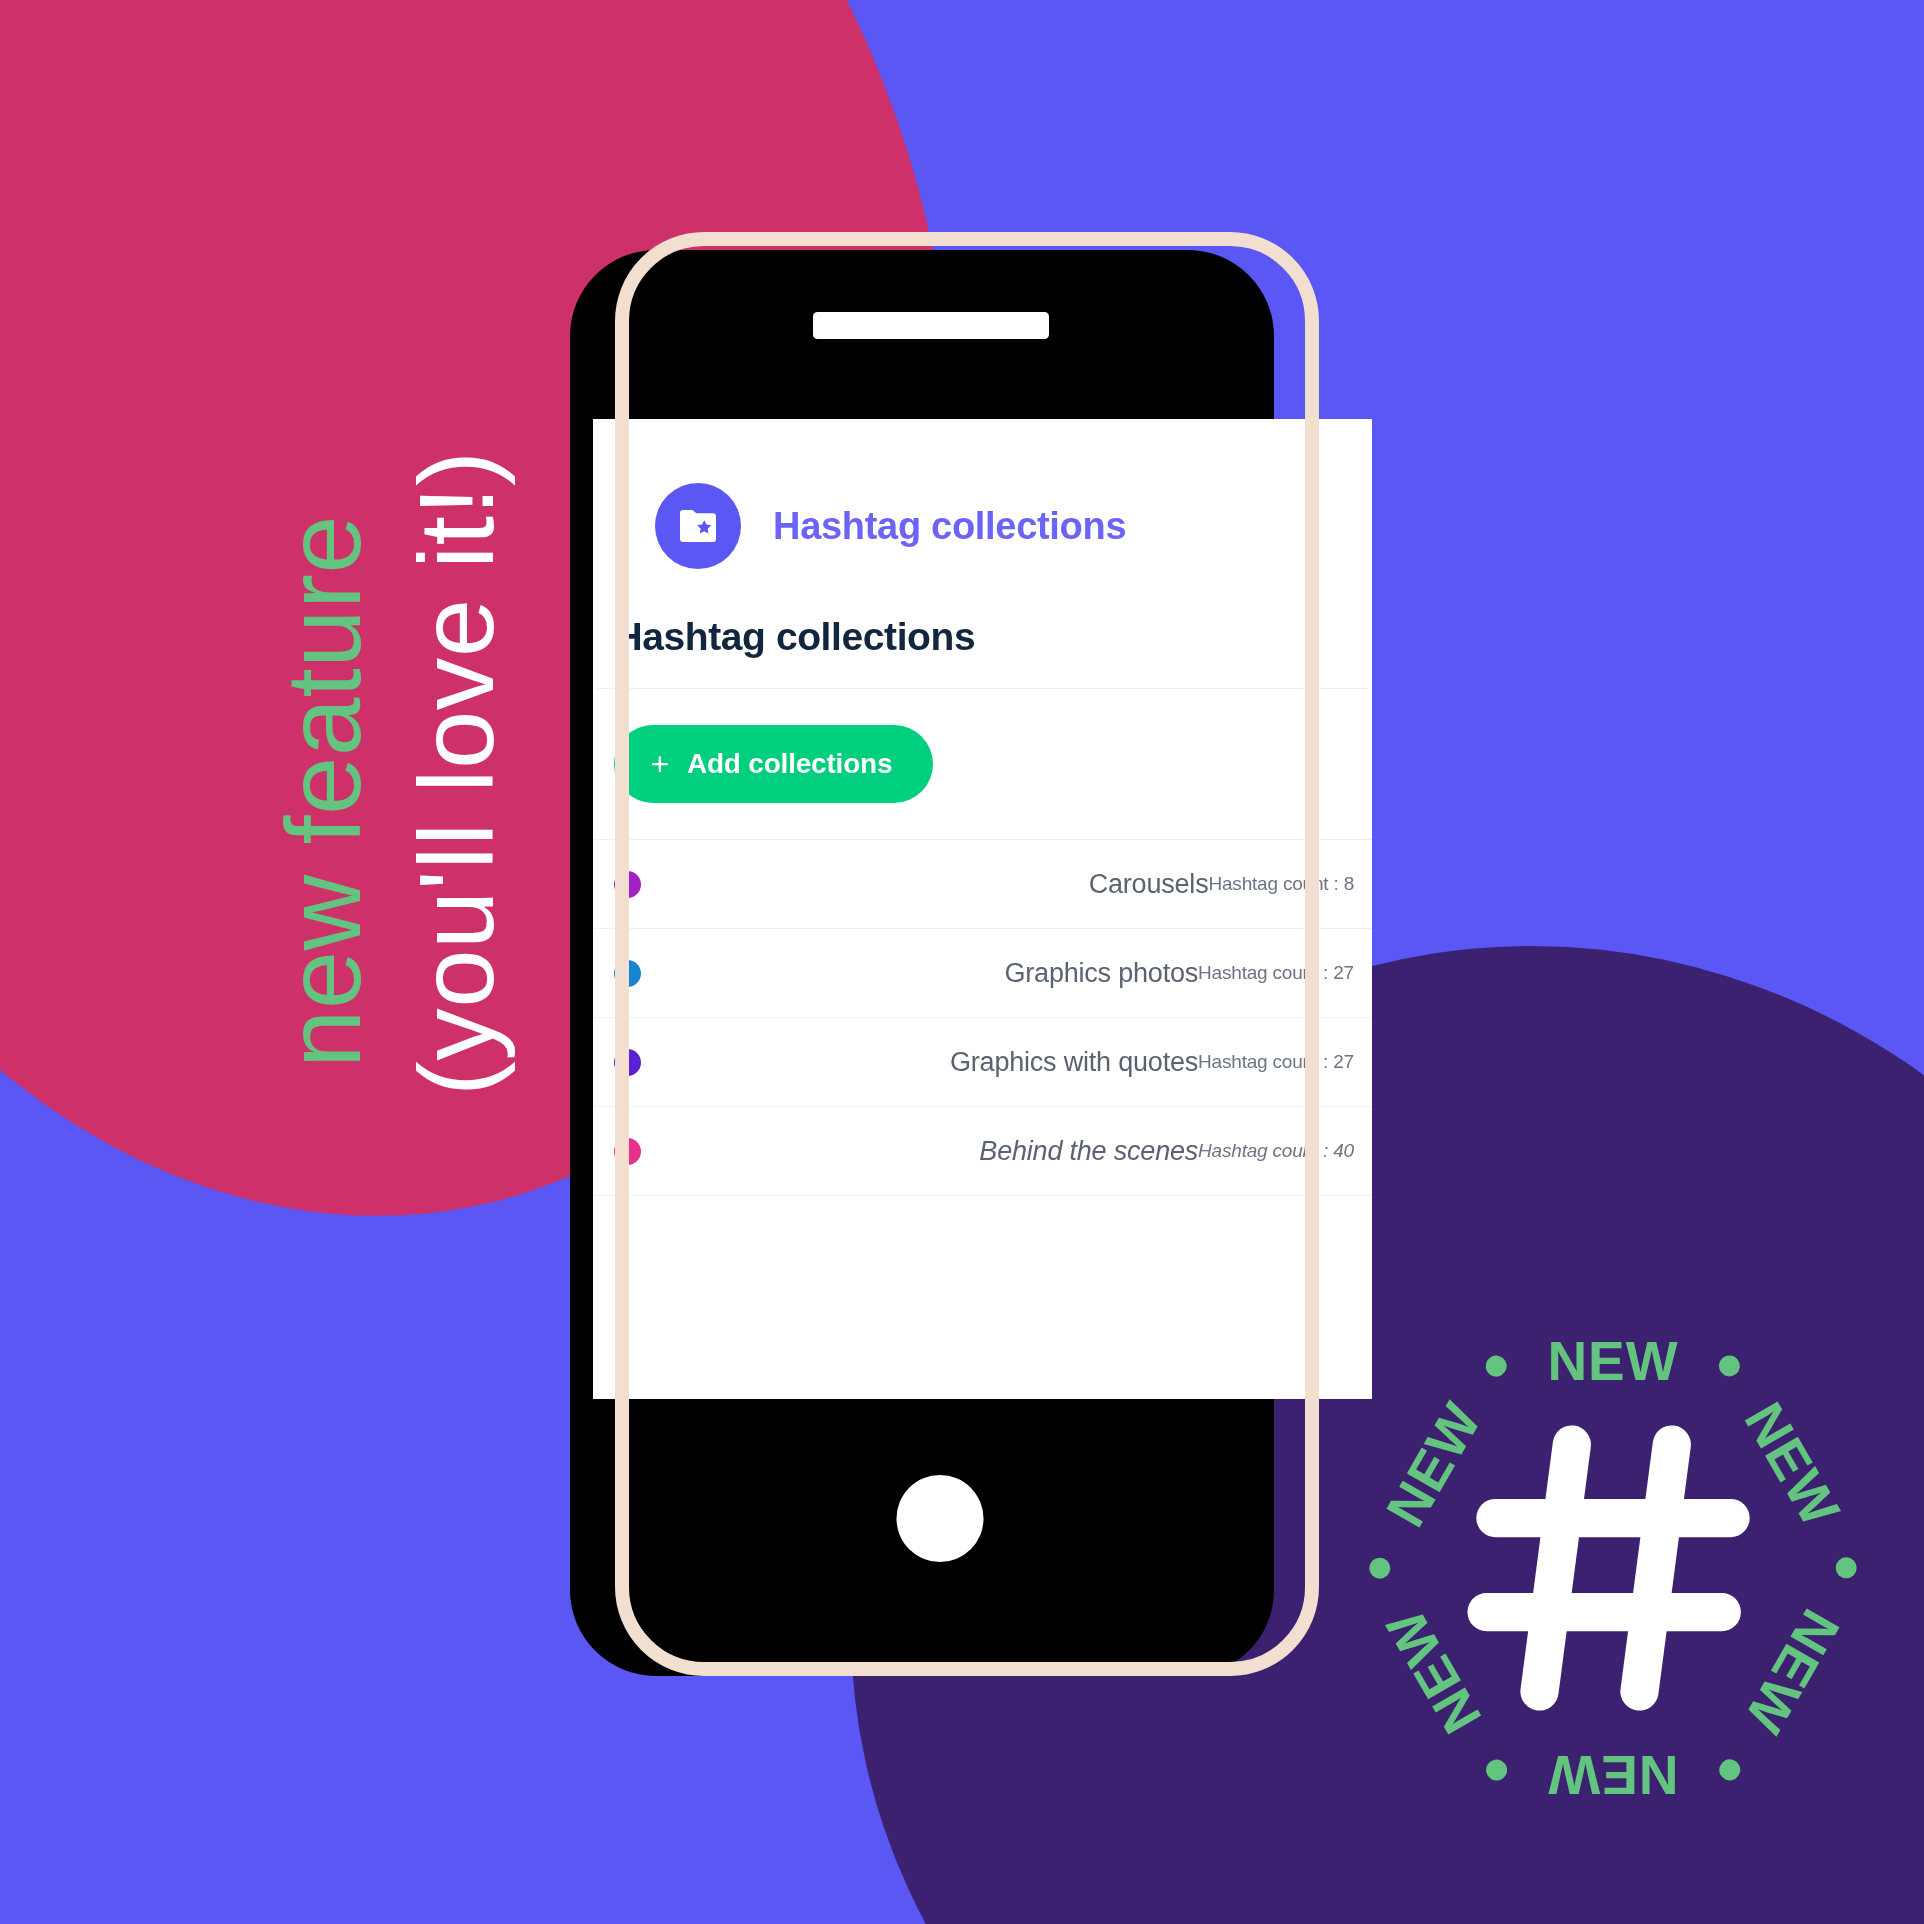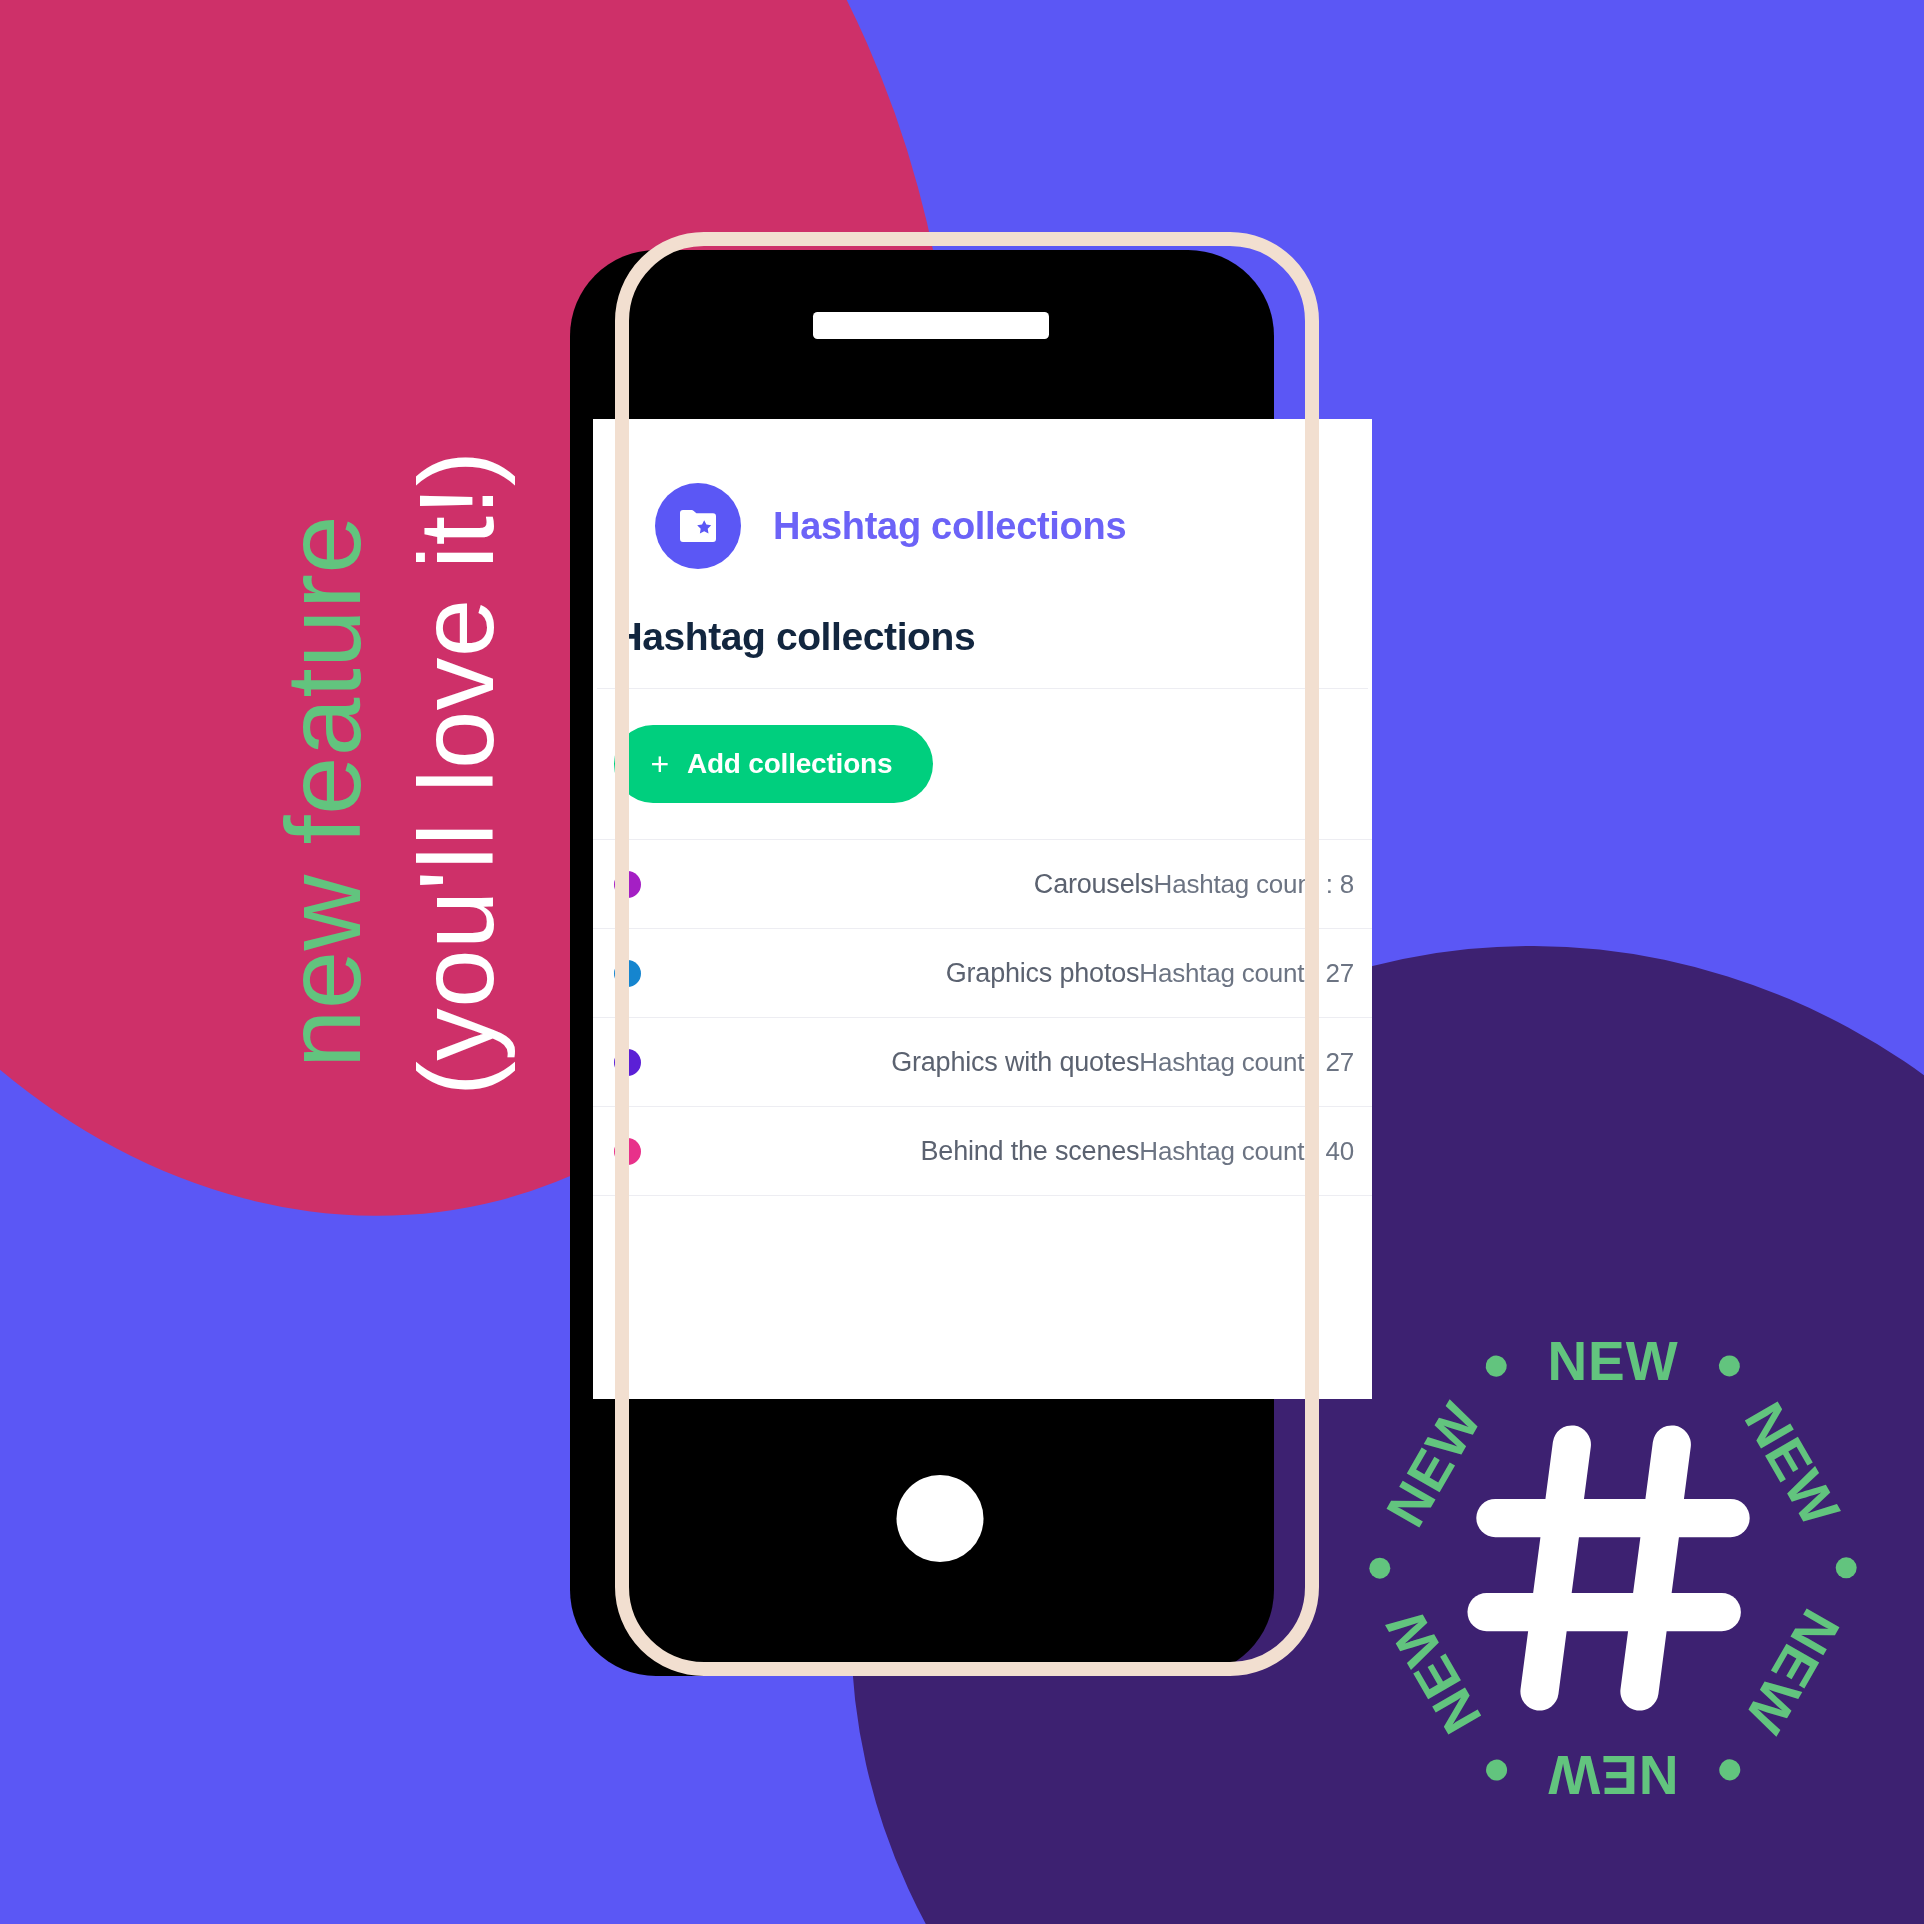--- a/index.html
+++ b/index.html
@@ -160,26 +160,26 @@
     flex:0 0 auto;
     margin-right:21.4px;
   }
   .coll-name {
     font-size:27px;
     color:#5B6270;
     flex:1 1 auto;
     letter-spacing:-0.2px;
   }
   .coll-count {
-    font-size:26px;
+    font-size:19px;
     color:#6C7483;
     letter-spacing:-0.2px;
     padding-right:9px;
   }
-  .coll-row:last-child { border-bottom:1.8px solid #EDEDF2; }
+  .coll-row:last-child { border-bottom:1.8px solid #EDEDF2;font-style:italic; }
 
   
   #new-badge {
     position:absolute;
     left:1328px; top:1283px;
     width:570px; height:570px;
     z-index:8;
   }
   #new-badge .hash {
     position:absolute; left:0; top:0;

